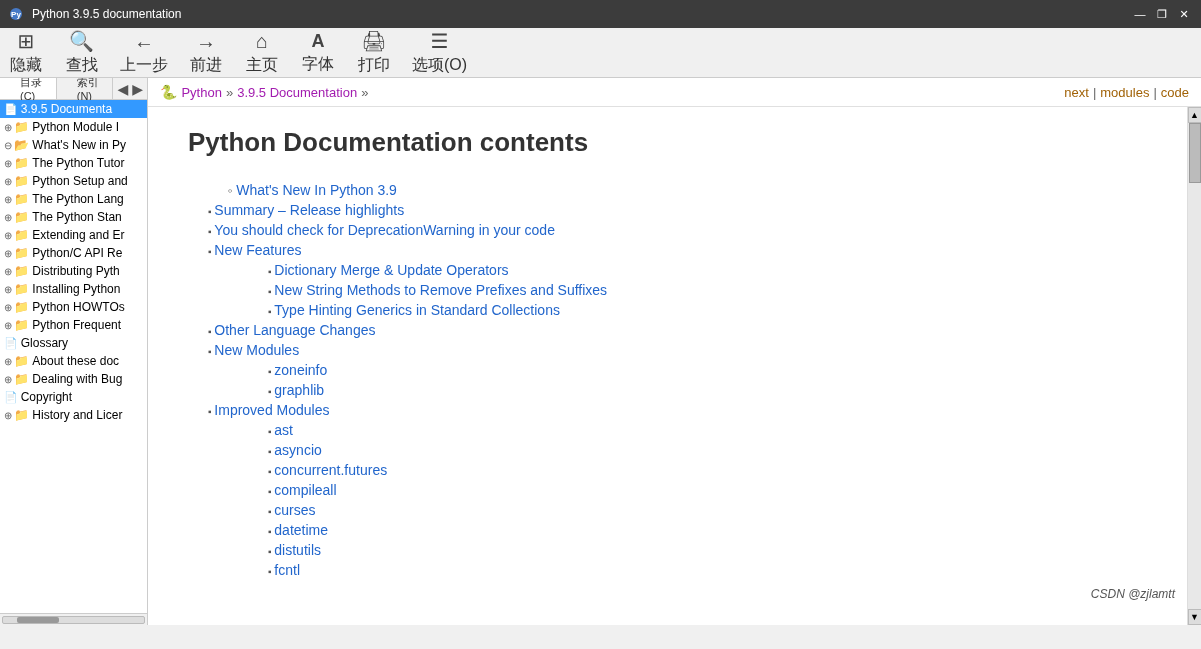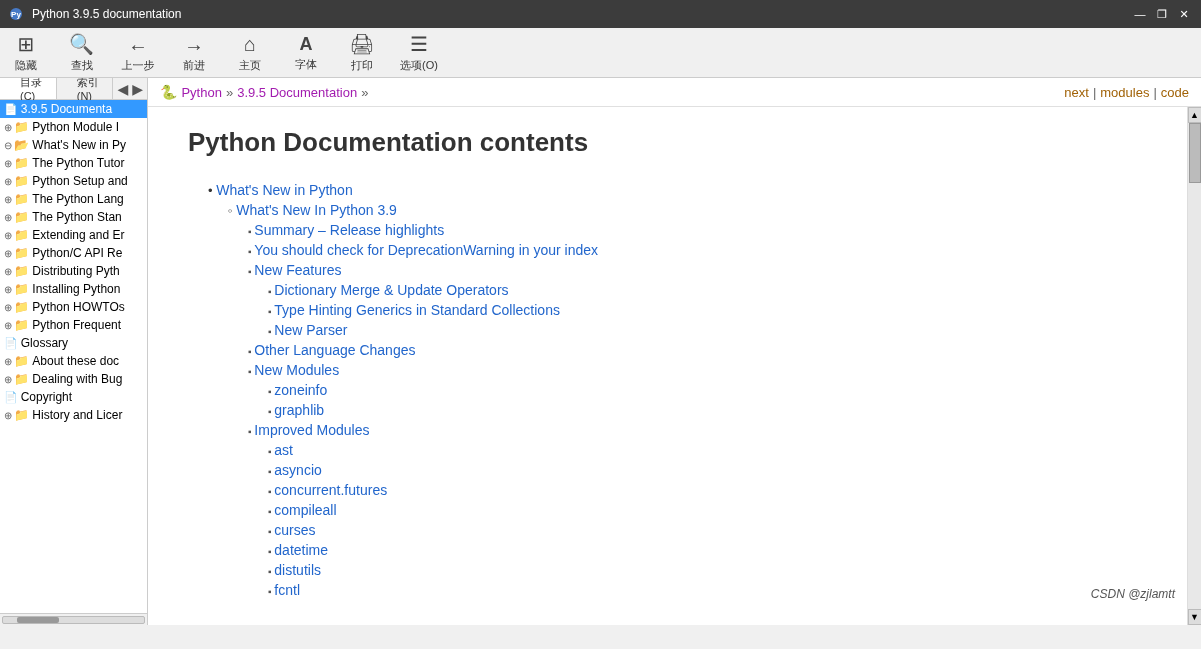--- a/index.html
+++ b/index.html
@@ -37,21 +37,21 @@
       align-items: center;
       gap: 2px;
       cursor: pointer;
       min-width: 36px;
     }
     .toolbar-icon {
       font-size: 20px;
       color: #444;
     }
     .toolbar-label {
-      font-size: 11px;
+      font-size: 16px;
       color: #333;
     }
 
     
     .main-layout {
       display: flex;
       height: calc(649px - 28px - 50px - 24px);
     }
 
     
@@ -195,21 +195,21 @@
     .bullet-dot::before { content: "• "; color: #333; }
     .bullet-square::before { content: "▪ "; color: #555; font-size: 10px; }
     .toc-link {
       color: #2266cc;
       text-decoration: none;
       font-size: 14px;
       cursor: pointer;
     }
     .toc-level-1 { margin-left: 0; }
     .toc-level-2 { margin-left: 20px; }
-    .toc-level-3 { margin-left: 40px; }
+    .toc-level-3 { }
     .toc-level-4 { margin-left: 60px; }
     .circle-bullet::before { content: "◦ "; color: #555; }
 
     .scrollbar-right {
       width: 14px;
       background: #f0f0f0;
       border-left: 1px solid #ddd;
       display: flex;
       flex-direction: column;
       align-items: center;
@@ -434,46 +434,43 @@
         <a class="nav-link">code</a>
       </div>
     </div>
 
     <div style="display:flex;flex:1;overflow:hidden;">
       <div class="content-scroll">
         <h1 class="page-title">Python Documentation contents</h1>
 
         <div class="toc-section">
 
-          <div class="toc-item toc-level-1">
-            <span class="bullet-dot"></span><a class="toc-link">What's New in Python</a>
-          </div>
 
           <div class="toc-item toc-level-2">
             <span class="circle-bullet"></span><a class="toc-link">What's New In Python 3.9</a>
           </div>
 
           <div class="toc-item toc-level-3">
             <span class="bullet-square"></span><a class="toc-link">Summary – Release highlights</a>
           </div>
           <div class="toc-item toc-level-3">
-            <span class="bullet-square"></span><a class="toc-link">You should check for DeprecationWarning in your index</a>
+            <span class="bullet-square"></span><a class="toc-link">You should check for DeprecationWarning in your code</a>
           </div>
 
           <div class="toc-item toc-level-3">
             <span class="bullet-square"></span><a class="toc-link">New Features</a>
           </div>
           <div class="toc-item toc-level-4">
             <span class="bullet-square"></span><a class="toc-link">Dictionary Merge &amp; Update Operators</a>
           </div>
           <div class="toc-item toc-level-4">
+            <span class="bullet-square"></span><a class="toc-link">New String Methods to Remove Prefixes and Suffixes</a>
+          </div>
+          <div class="toc-item toc-level-4">
             <span class="bullet-square"></span><a class="toc-link">Type Hinting Generics in Standard Collections</a>
-          </div>
-          <div class="toc-item toc-level-4">
-            <span class="bullet-square"></span><a class="toc-link">New Parser</a>
           </div>
 
           <div class="toc-item toc-level-3">
             <span class="bullet-square"></span><a class="toc-link">Other Language Changes</a>
           </div>
 
           <div class="toc-item toc-level-3">
             <span class="bullet-square"></span><a class="toc-link">New Modules</a>
           </div>
           <div class="toc-item toc-level-4">

